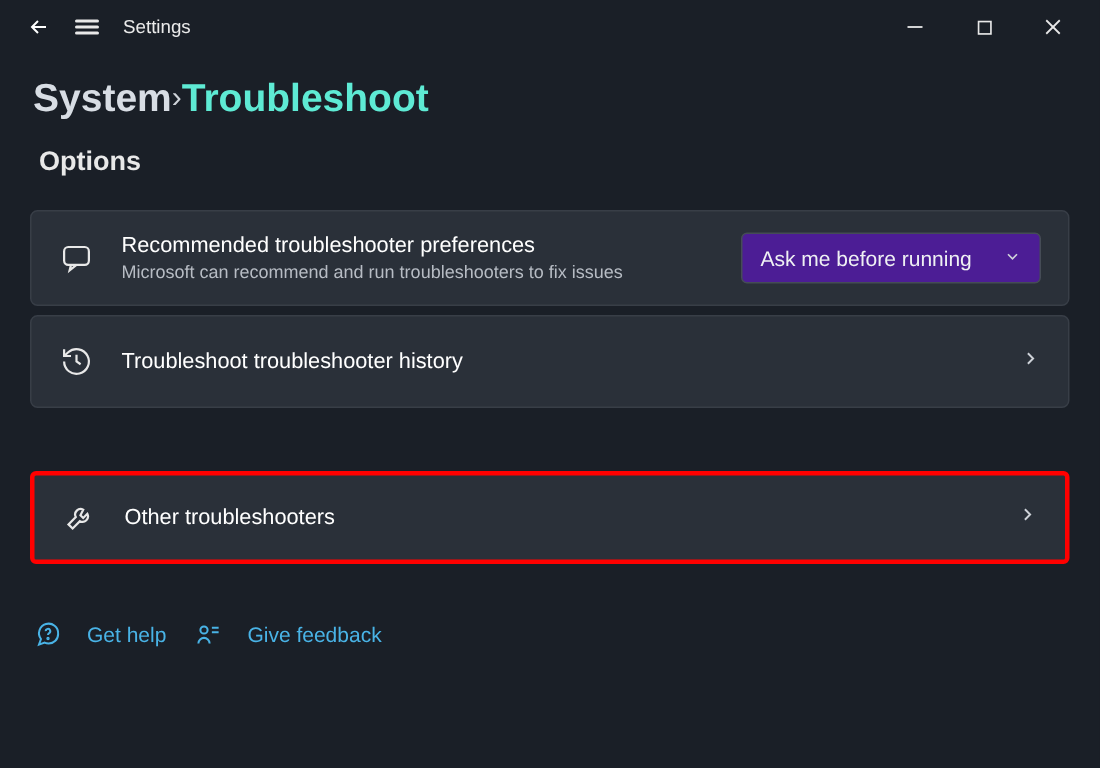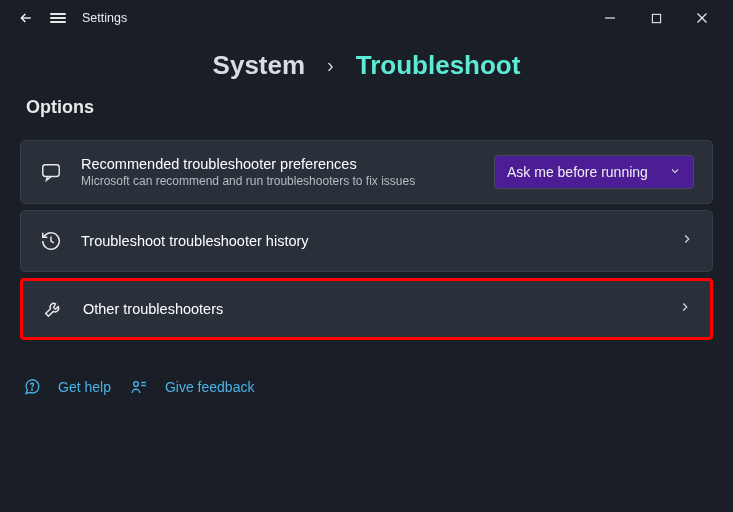--- a/index.html
+++ b/index.html
@@ -23,23 +23,22 @@
   .titlebar .spacer { flex: 1; }
   .win-controls { display: flex; }
   .win-btn {
     width: 46px; height: 32px;
     display: flex; align-items: center; justify-content: center;
     color: #e8e8e8;
   }
   .icon-svg { display: block; }
   .ham-line { width: 16px; height: 2px; background:#e8e8e8; margin:2px 0; border-radius:1px;}
   .breadcrumb {
-    display: flex; align-items: center; gap: 22px;
+    display: flex; align-items: center; gap: 0;
     padding: 14px 22px 8px 22px;
-    justify-content: center;
   }
   .bc-root { font-size: 26px; font-weight: 600; color: #d8dde4; }
   .bc-sep { font-size: 20px; color: #cfd3d9; }
   .bc-current { font-size: 26px; font-weight: 600; color: #5eead4; }
   .section-label {
     padding: 8px 22px 10px 26px;
     font-size: 18px; font-weight: 600; color: #e8e8e8;
   }
   .cards { padding: 12px 20px; display:flex; flex-direction:column; gap:6px; }
   .card {
@@ -65,20 +64,21 @@
     padding: 8px 12px;
     display:flex; align-items:center; gap:10px;
     font-size:14px; color:#eef0f3;
     min-width: 200px;
     justify-content: space-between;
   }
   .chevron { color:#cfd3d9; }
   .highlight {
     border: 3px solid #ff0000;
     border-radius: 4px;
+    margin-top: 36px;
   }
   .links { padding: 26px 22px 0 22px; display:flex; flex-direction:row; gap:18px; }
   .link-row { display:flex; align-items:center; gap:16px; }
   .link-row .link-icon { width:20px; display:flex; align-items:center; justify-content:center; color:#49b3e6;}
   .link-row .link-text { font-size:14px; color:#49b3e6; }
 </style>
 </head>
 <body>
 
 <div class="titlebar">

